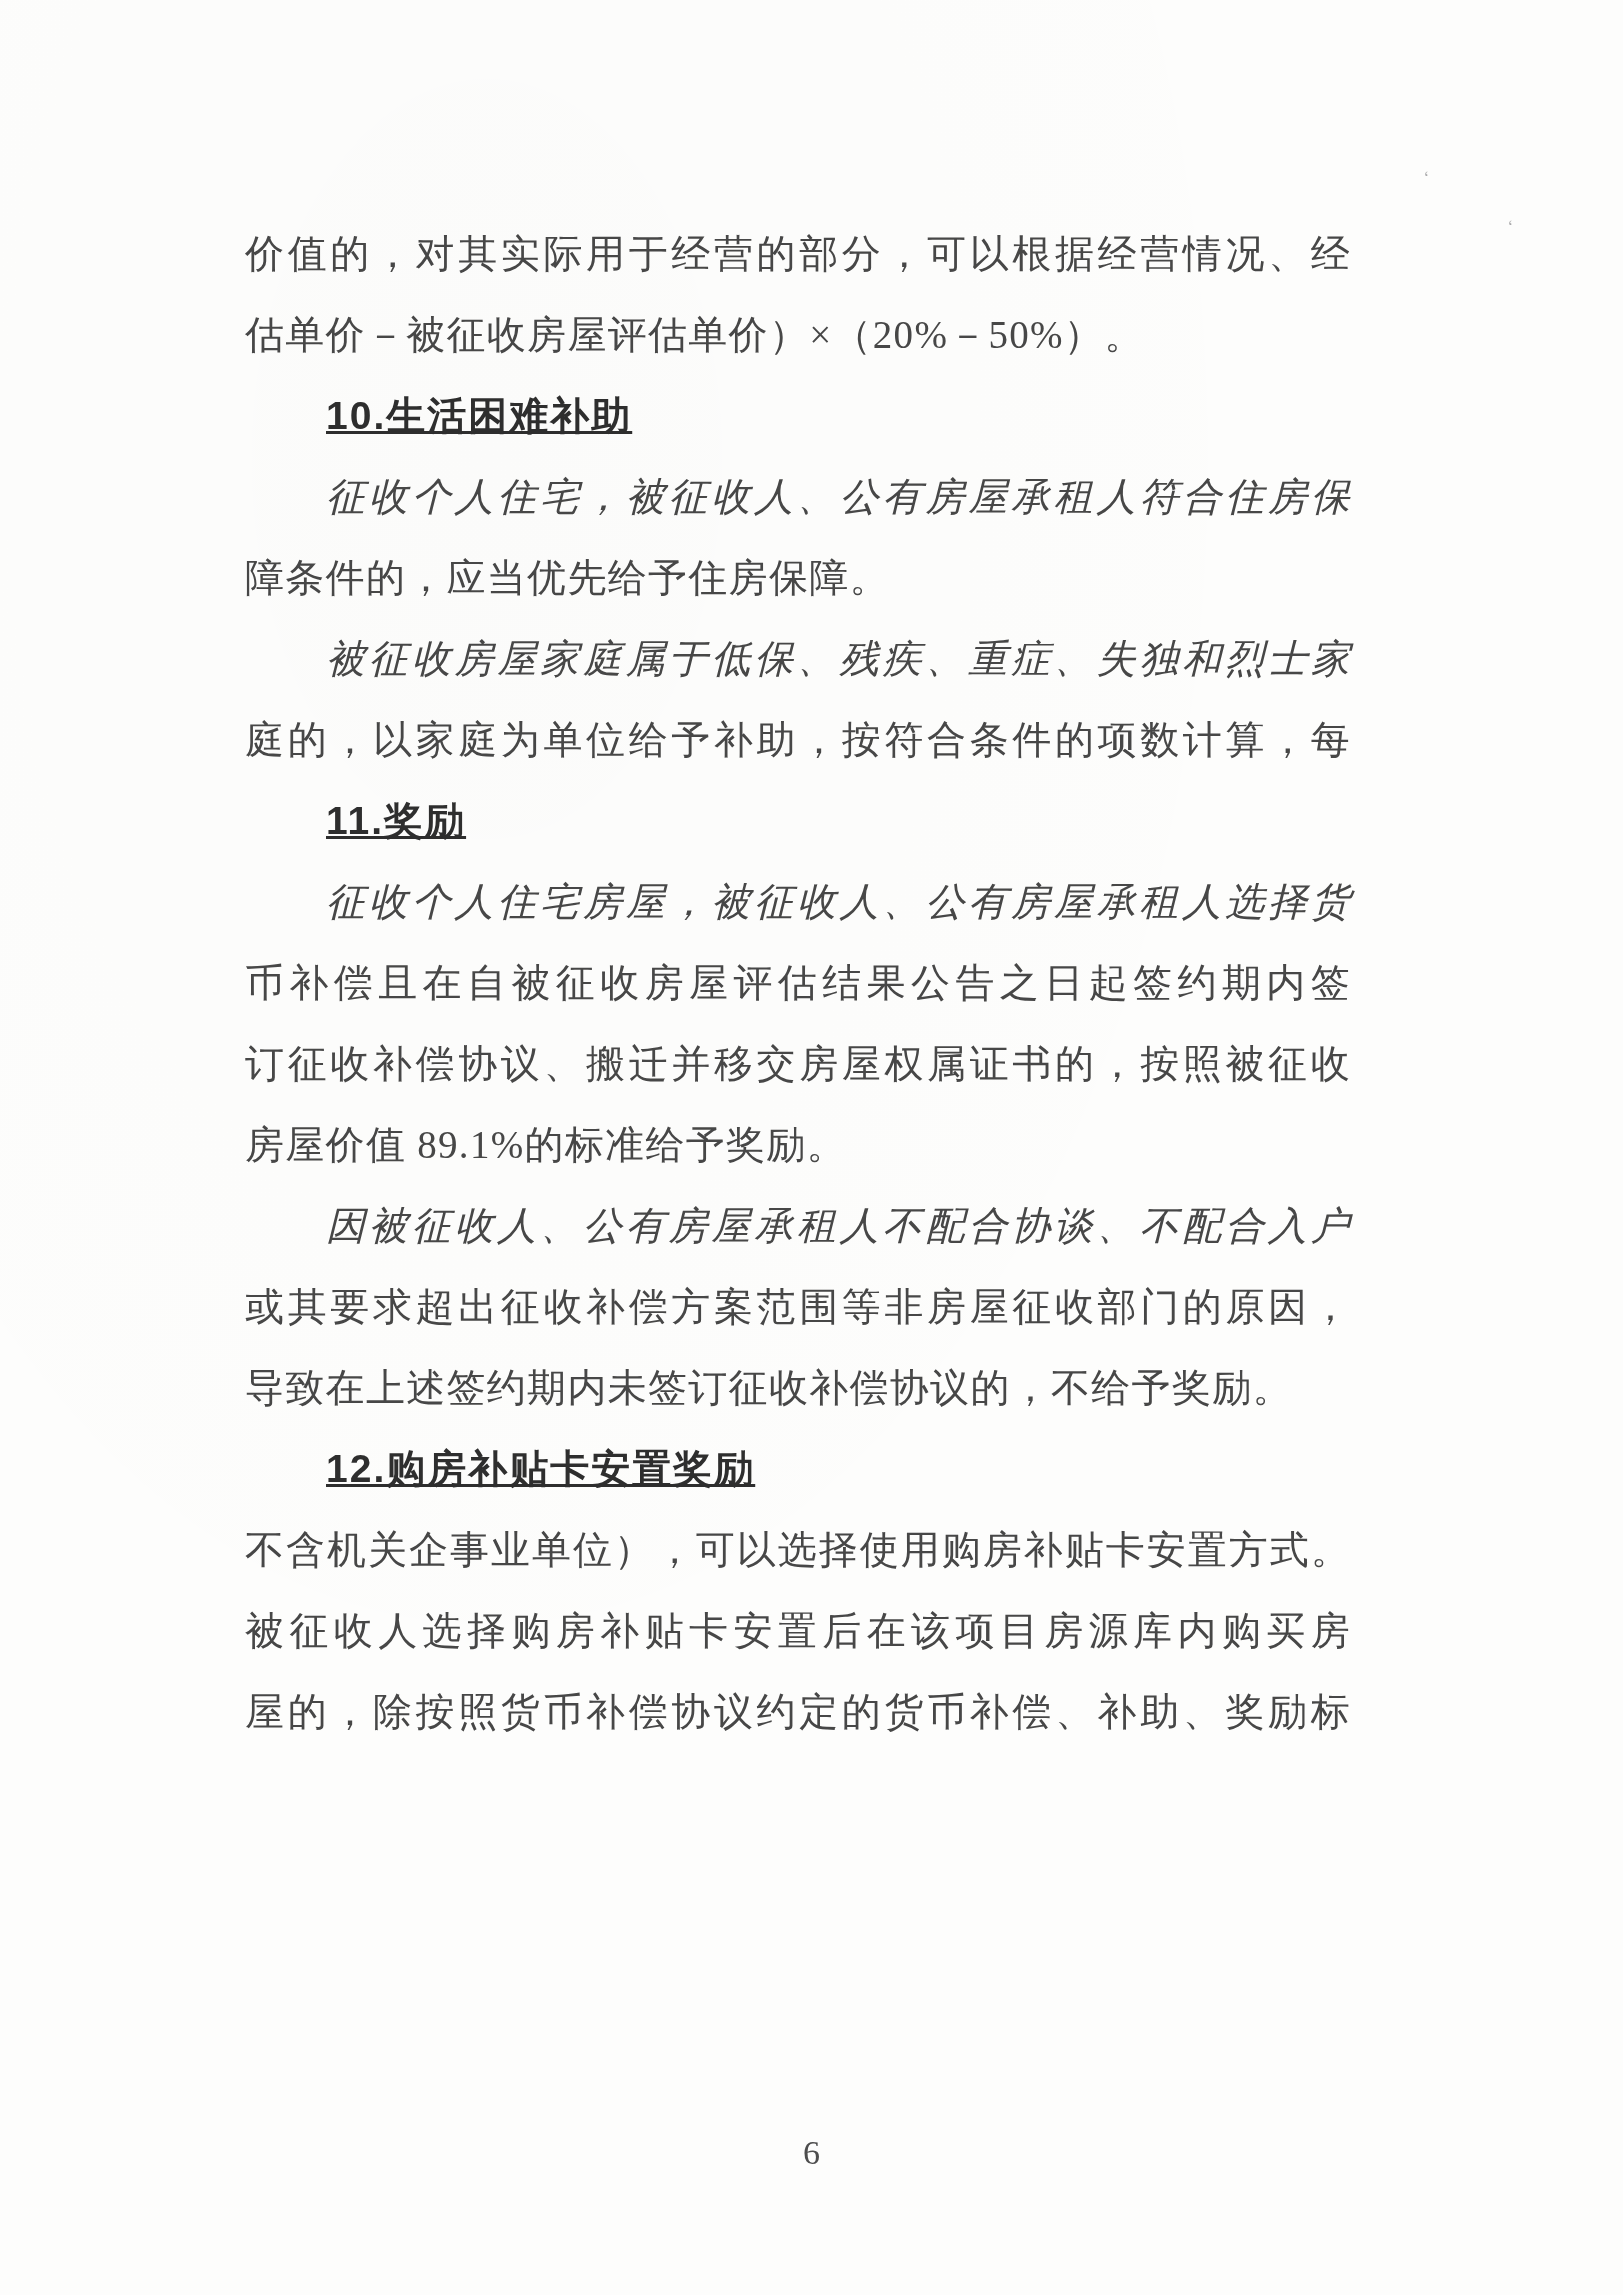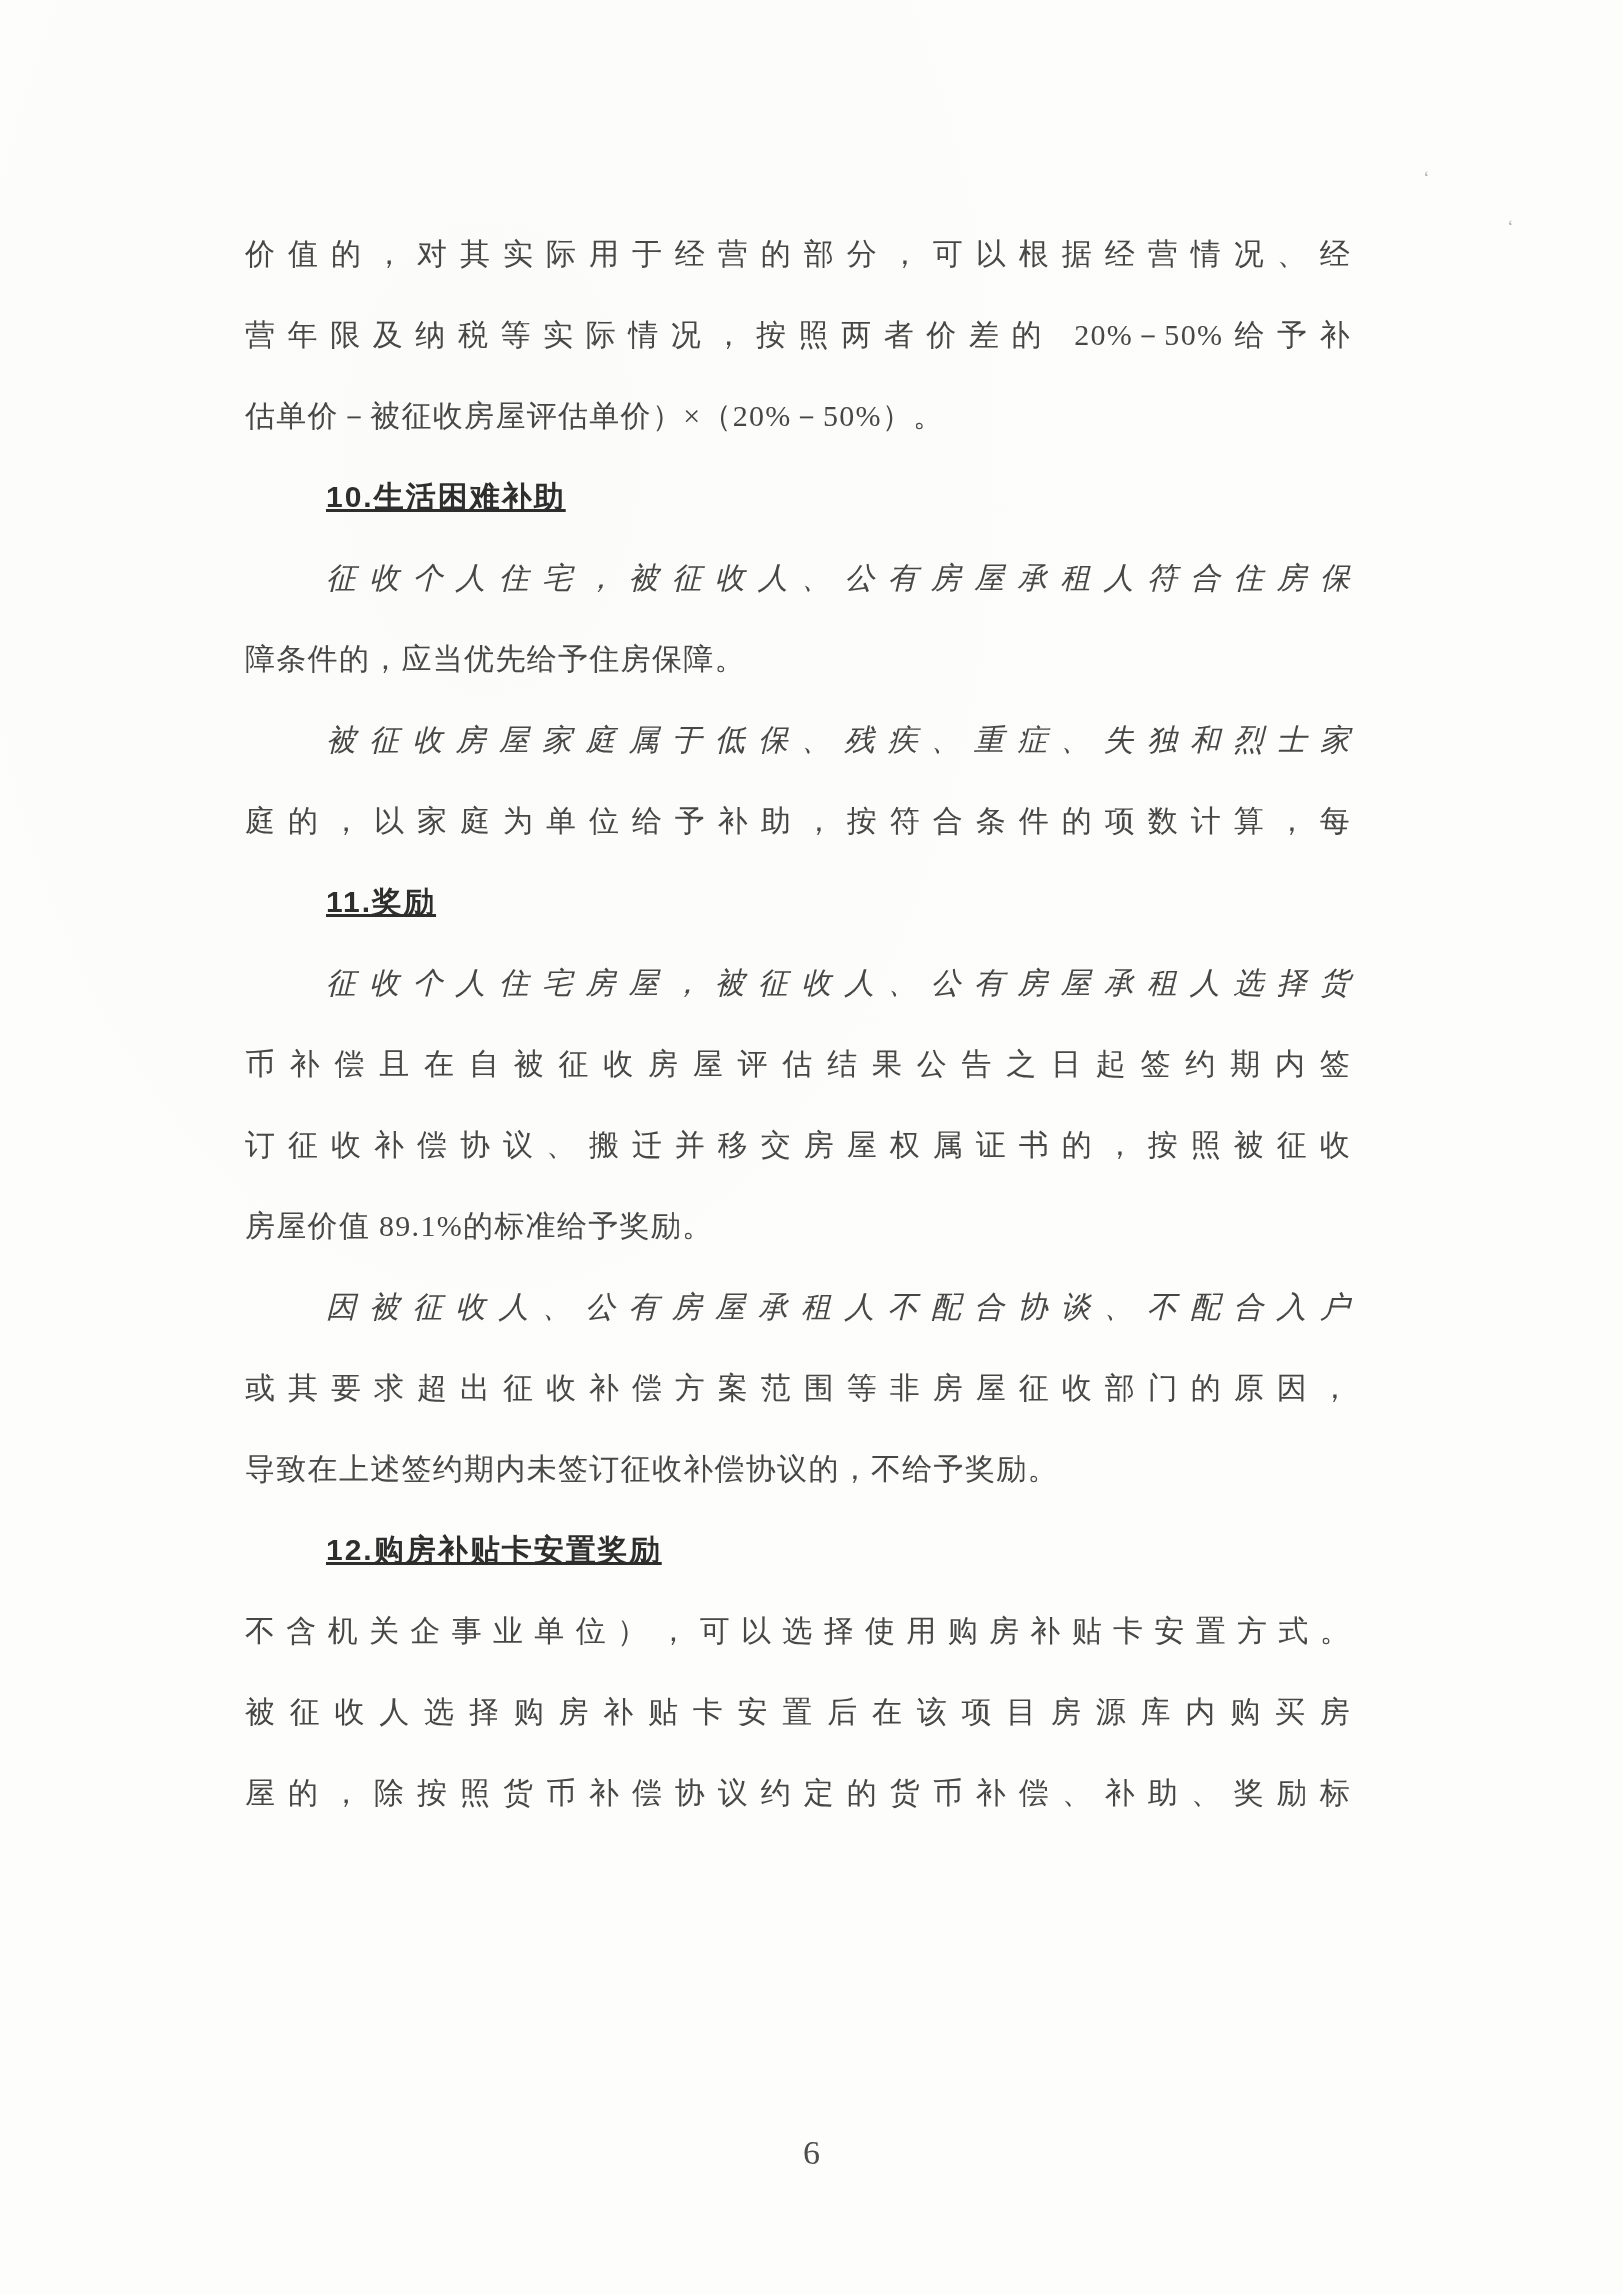--- a/index.html
+++ b/index.html
@@ -19,21 +19,21 @@
     inset: 0;
     background:
       radial-gradient(ellipse at 30% 20%, rgba(0,0,0,0.008), transparent 60%),
       #fdfdfc;
   }
   .doc-text {
     position: absolute;
     left: 245px;
     top: 213px;
     width: 1106px;
-    font-size: 30px;
+    font-size: 39px;
     line-height: 81px;
     letter-spacing: 1.3px;
     color: #474747;
     text-rendering: optimizeLegibility;
   }
   .line {
     height: 81px;
     text-align: justify;
     text-align-last: justify;
   }
@@ -74,21 +74,20 @@
     font-family: "Liberation Serif", "DejaVu Serif", serif;
   }
 </style>
 </head>
 <body>
 
 <main class="page">
 
   <section class="doc-text">
       <div class="line">价值的，对其实际用于经营的部分，可以根据经营情况、经</div>
-      <div class="line">营年限及纳税等实际情况，按照两者价差的 20%－50%给予补</div>
       <div class="line ragged">估单价－被征收房屋评估单价）×（20%－50%）。</div>
       <div class="heading">10.生活困难补助</div>
       <div class="line first">征收个人住宅，被征收人、公有房屋承租人符合住房保</div>
       <div class="line ragged">障条件的，应当优先给予住房保障。</div>
       <div class="line first">被征收房屋家庭属于低保、残疾、重症、失独和烈士家</div>
       <div class="line">庭的，以家庭为单位给予补助，按符合条件的项数计算，每</div>
       <div class="heading">11.奖励</div>
       <div class="line first">征收个人住宅房屋，被征收人、公有房屋承租人选择货</div>
       <div class="line">币补偿且在自被征收房屋评估结果公告之日起签约期内签</div>
       <div class="line">订征收补偿协议、搬迁并移交房屋权属证书的，按照被征收</div>

